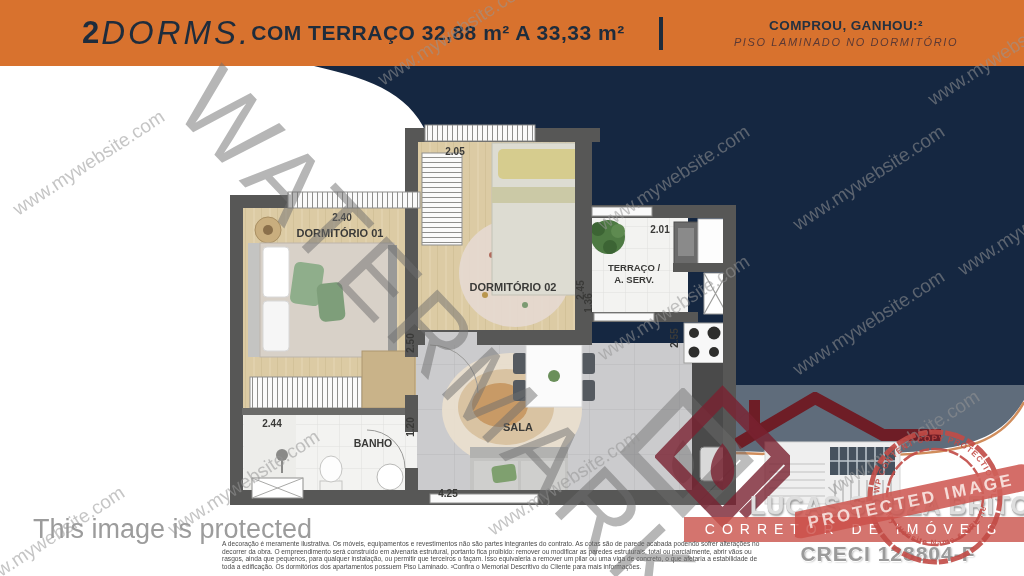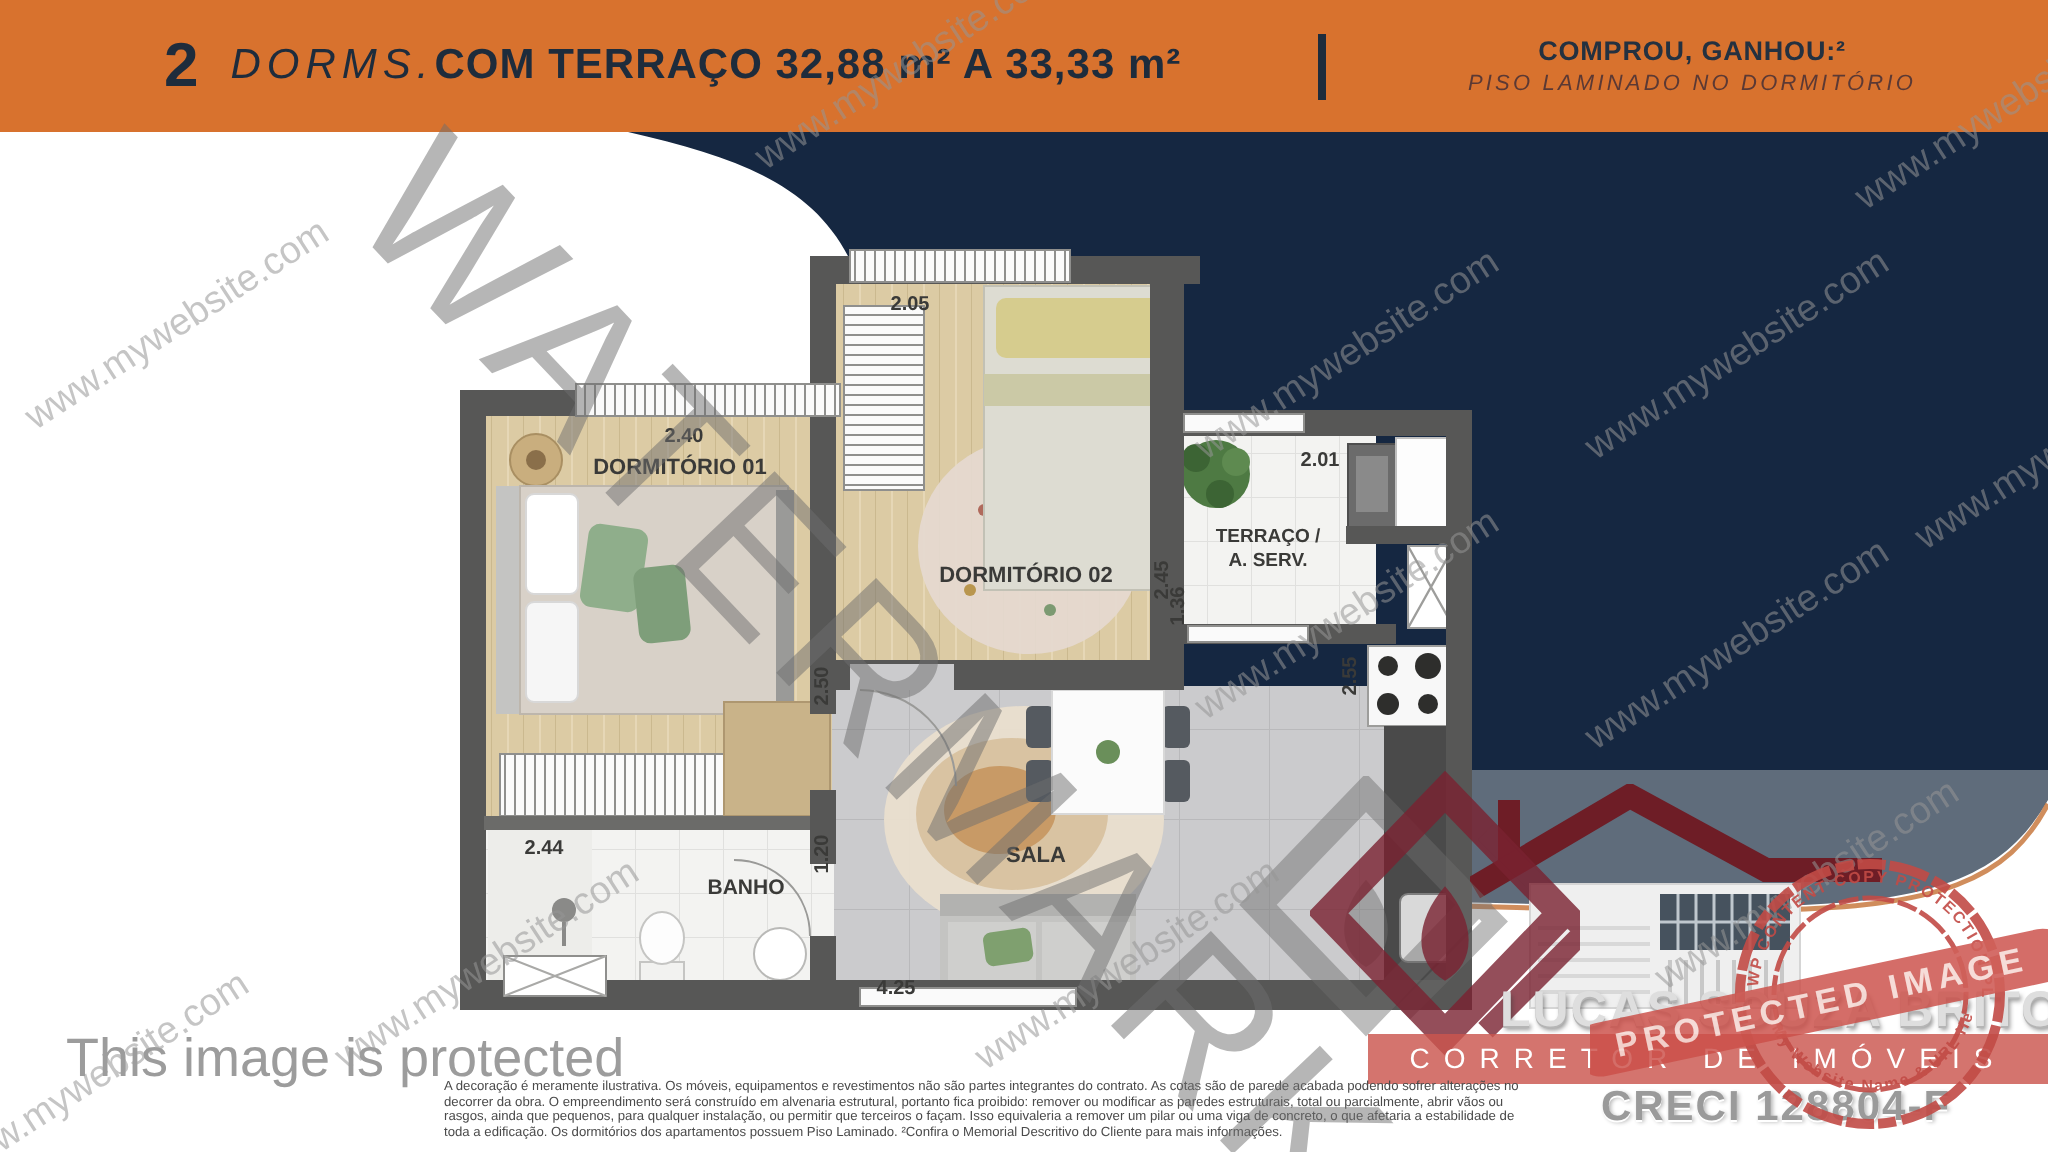--- a/index.html
+++ b/index.html
@@ -4,21 +4,21 @@
 <style>
   html,body{margin:0;padding:0;background:#e8e8e8;}
   .stage{position:relative;width:1024px;height:576px;background:#ffffff;overflow:hidden;
          font-family:"Liberation Sans",sans-serif;}
   .abs{position:absolute;}
 
   
   .header{left:0;top:0;width:1024px;height:66px;background:#D8722E;z-index:5;}
   .hdr-left{left:82px;top:0;height:66px;display:flex;align-items:center;color:#1E2C3C;z-index:6;}
   .unit-count{font-size:31px;font-weight:bold;}
-  .unit-type{font-size:21px;letter-spacing:3px;font-style:italic;margin-left:16px;font-weight:500;}
+  .unit-type{font-size:33px;letter-spacing:3px;font-style:italic;margin-left:2px;font-weight:500;}
   .title-rest{font-size:21px;font-weight:bold;letter-spacing:.5px;}
   .hdr-divider{left:659px;top:17px;width:4px;height:33px;background:#1E2C3C;z-index:6;}
   .hdr-right{left:678px;top:0;width:336px;height:66px;display:flex;flex-direction:column;
              justify-content:center;align-items:center;z-index:6;}
   .promo-title{font-size:13.5px;font-weight:bold;color:#243140;letter-spacing:.4px;}
   .promo-sub{font-size:11px;font-style:italic;letter-spacing:1.6px;color:rgba(60,42,54,.8);margin-top:3px;}
 
   
   .bg-svg{left:0;top:0;z-index:1;}
 

